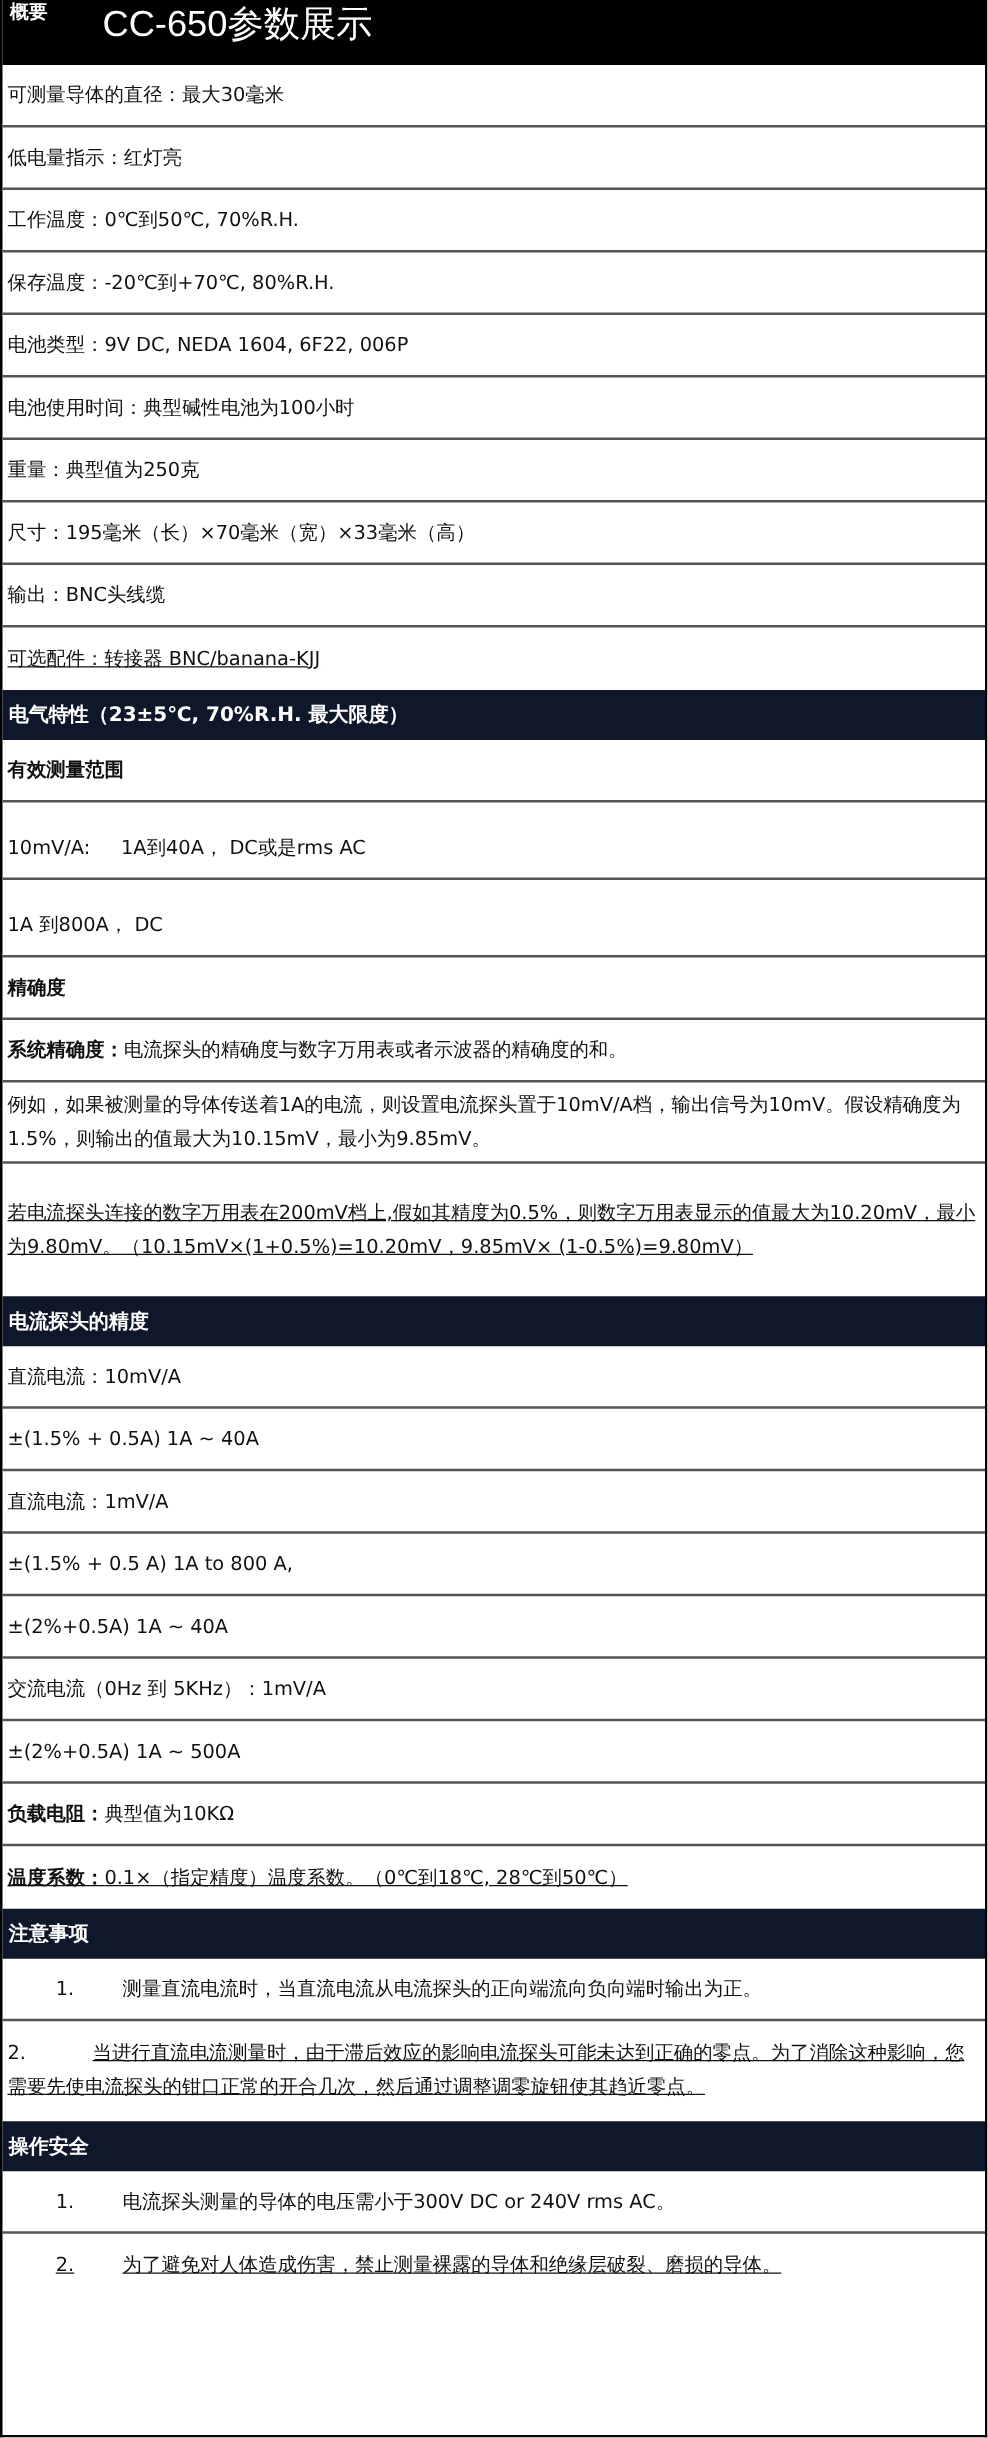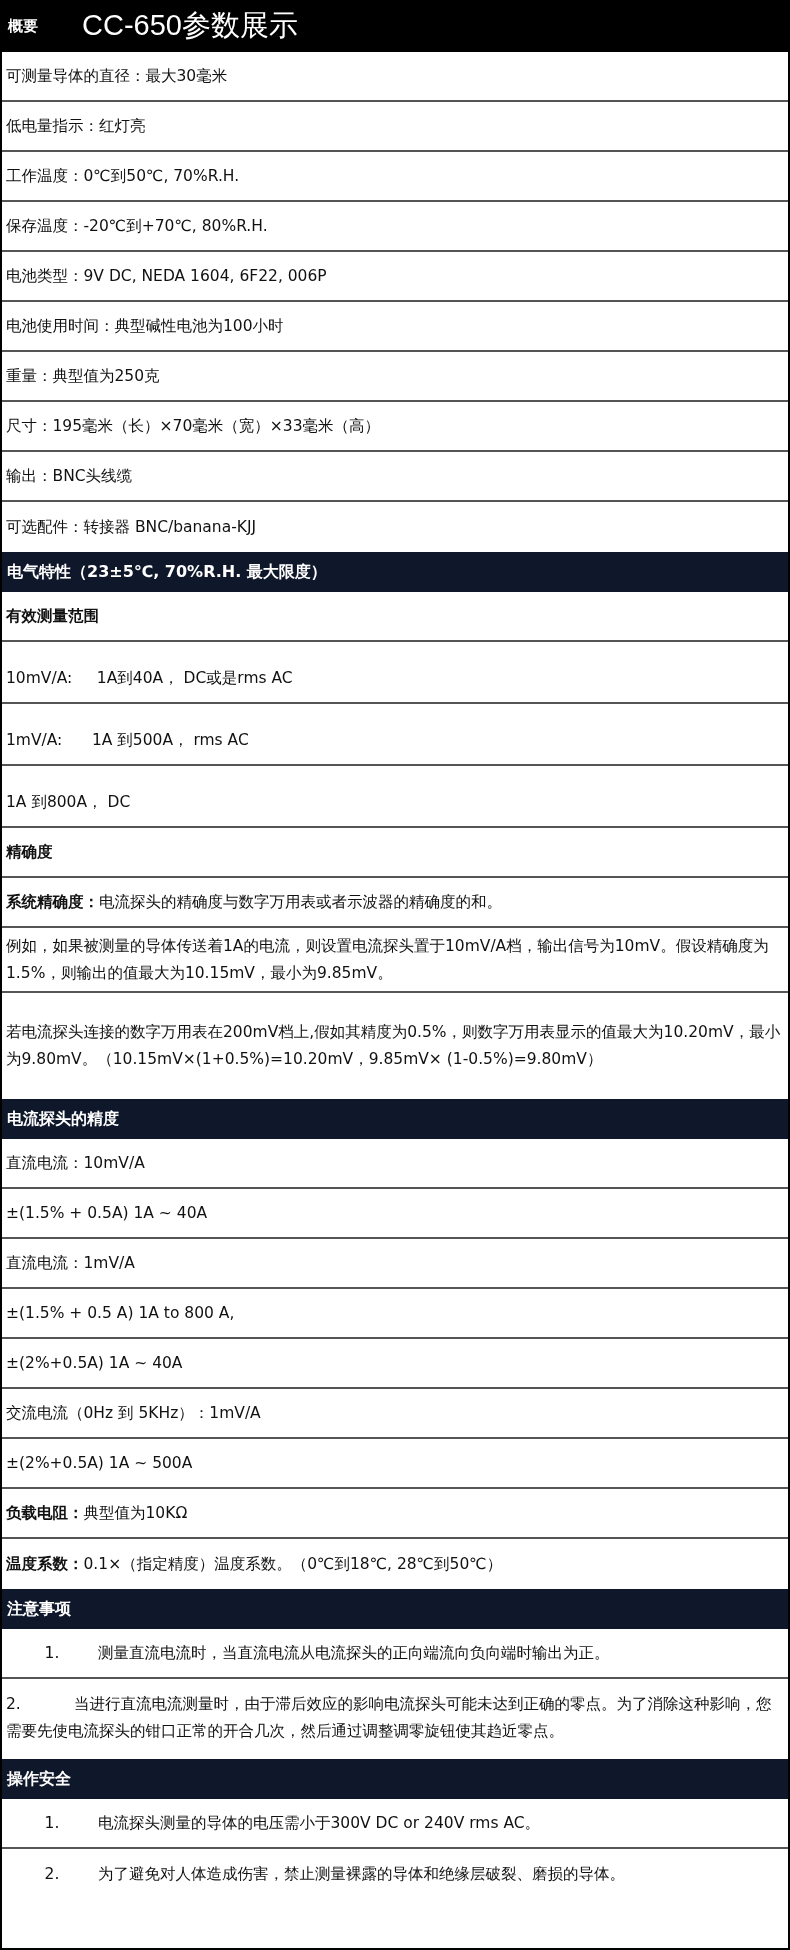--- a/index.html
+++ b/index.html
@@ -1,27 +1,27 @@
 <!DOCTYPE html>
 <html><head>
 <meta charset="utf-8">
 <style>
   html, body { margin: 0; padding: 0; background: #fff; }
   body { width: 790px; height: 1950px; overflow: hidden; font-family: "DejaVu Sans", "Liberation Sans", sans-serif; color: #111; }
   .page { position: relative; width: 790px; height: 1950px; box-sizing: border-box; border-left: 2px solid #000; border-right: 2px solid #000; border-bottom: 2px solid #000; background: #fff; }
-  .hdr-main { height: 52px; background: #000; color: #fff; display: flex; align-items: center; padding-left: 6px; box-sizing: border-box; }
+  .hdr-main { height: 52px; background: #000; color: #fff; display: flex; align-items: flex-start; padding-left: 6px; box-sizing: border-box; }
   .hdr-main .tag { font-size: 15px; font-weight: bold; margin-right: 12px; }
   .hdr-main .title { font-size: 29px; font-family: "Liberation Sans", sans-serif; margin-left: 32px; }
   .sec { background: #0f172a; color: #fff; height: 40px; display: flex; align-items: center; padding-left: 5px; font-size: 16px; font-weight: bold; box-sizing: border-box; }
   .row { border-bottom: 2px solid #555; box-sizing: border-box; display: flex; align-items: center; padding: 0 4px; font-size: 15.5px; line-height: 27px; }
   .row.h50 { height: 50px; text-align: center; }
   .row.h65 { height: 65px; }
   .row.h85 { height: 106px; }
   .row.h80 { height: 80px; }
-  .row:last-child { border-bottom: none; }
+  .row:last-child { border-bottom: none; text-decoration: underline; }
   .bold { font-weight: bold; }
   .num { display: inline-block; width: 92px; }
   .pre { white-space: pre; margin-top: 12px; }
 </style>
 </head>
 <body>
 
 <div class="page">
 
   <div class="hdr-main">
@@ -39,21 +39,20 @@
     <div class="row h50">重量：典型值为250克</div>
     <div class="row h50">尺寸：195毫米（长）×70毫米（宽）×33毫米（高）</div>
     <div class="row h50">输出：BNC头线缆</div>
     <div class="row h50" style="border-bottom:none">可选配件：转接器 BNC/banana-KJJ</div>
   </div>
 
   <div class="sec">电气特性（23±5℃, 70%R.H. 最大限度）</div>
   <div>
     <div class="row h50 bold">有效测量范围</div>
     <div class="row h50 pre">10mV/A:     1A到40A， DC或是rms AC</div>
-    <div class="row h50 pre">1mV/A:      1A 到500A， rms AC</div>
     <div class="row h50 pre">1A 到800A， DC</div>
     <div class="row h50 bold">精确度</div>
     <div class="row h50">
       <span class="bold">系统精确度：</span>
         <span>电流探头的精确度与数字万用表或者示波器的精确度的和。</span>
     </div>
     <div class="row h65">例如，如果被测量的导体传送着1A的电流，则设置电流探头置于10mV/A档，输出信号为10mV。假设精确度为1.5%，则输出的值最大为10.15mV，最小为9.85mV。</div>
     <div class="row h85" style="border-bottom:none">若电流探头连接的数字万用表在200mV档上,假如其精度为0.5%，则数字万用表显示的值最大为10.20mV，最小为9.80mV。（10.15mV×(1+0.5%)=10.20mV，9.85mV× (1-0.5%)=9.80mV）</div>
   </div>
 

